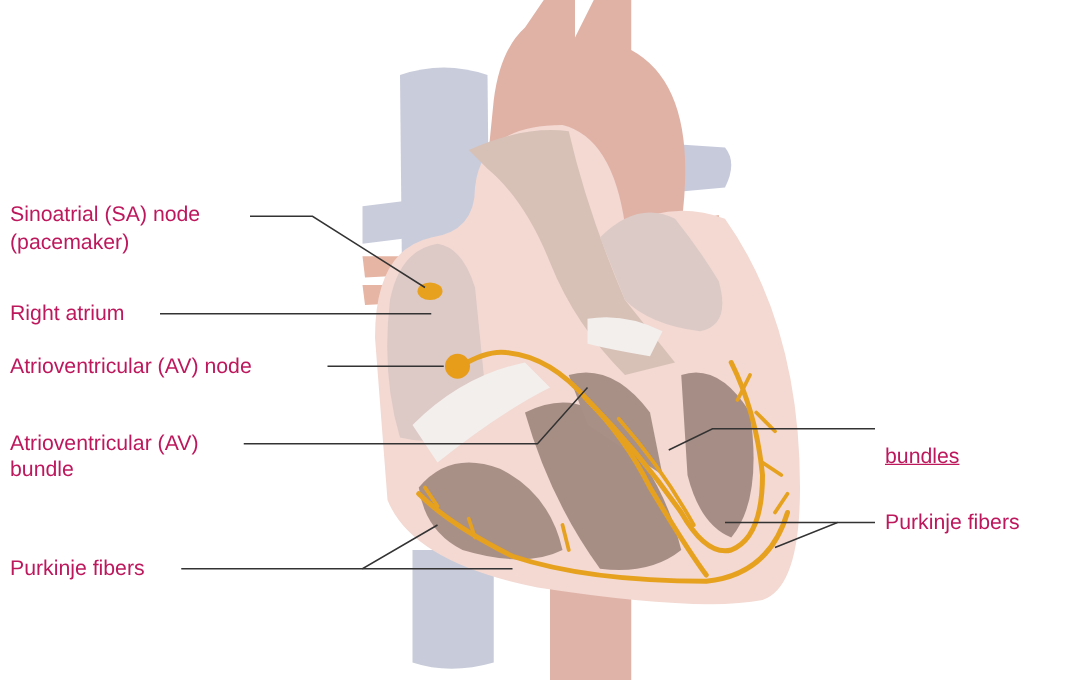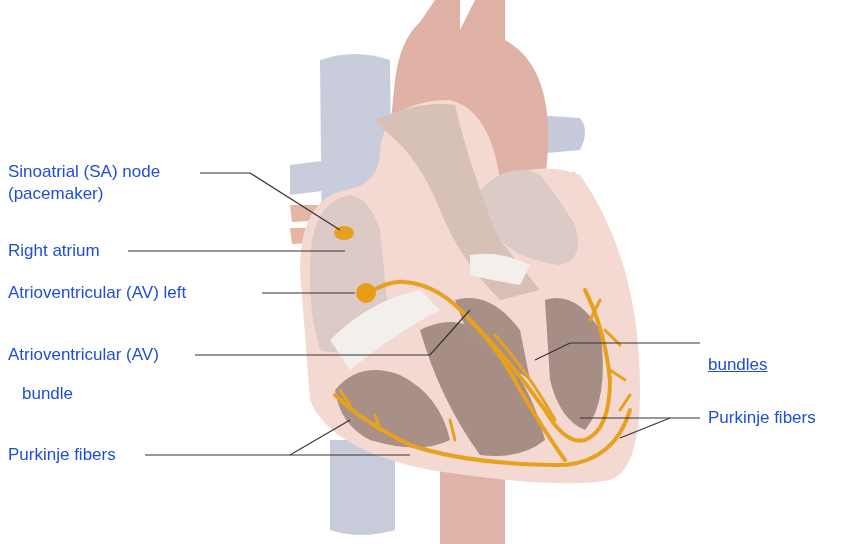--- a/index.html
+++ b/index.html
@@ -1,19 +1,19 @@
 <!DOCTYPE html>
 <html><head>
 <meta charset="utf-8">
 <style>
   html, body { margin:0; padding:0; background:#ffffff; }
   body { width:858px; height:544px; position:relative; overflow:hidden; font-family:"Liberation Sans", sans-serif; }
   .stage { position:absolute; left:0; top:0; width:858px; height:544px; }
   svg.heart { position:absolute; left:0; top:0; }
-  .label { position:absolute; font-size:17px; line-height:20px; color:#1d4ed8; white-space:nowrap; }
+  .label { position:absolute; font-size:17px; line-height:20px; color:#be185d; white-space:nowrap; }
 </style>
 </head>
 <body>
 
 <div class="stage">
 
   <svg class="heart" width="858" height="544" viewBox="0 0 858 544">
 
     <path d="M330 440 L330 530 Q360 540 395 530 L395 440 Z" fill="#c8cbd9"></path>
 
@@ -69,20 +69,20 @@
       <path d="M290 455 L410 455"></path>
       <path d="M700 343 L570 343 L535 360"></path>
       <path d="M700 418 L670 418 L620 438"></path>
       <path d="M670 418 L580 418"></path>
     </g>
   </svg>
 
   <div class="label" style="left:8px; top:162px;">Sinoatrial (SA) node</div>
   <div class="label" style="left:8px; top:184px;">(pacemaker)</div>
   <div class="label" style="left:8px; top:241px;">Right atrium</div>
-  <div class="label" style="left:8px; top:283px;">Atrioventricular (AV) left</div>
+  <div class="label" style="left:8px; top:283px;">Atrioventricular (AV) node</div>
   <div class="label" style="left:8px; top:345px;">Atrioventricular (AV)</div>
-  <div class="label" style="left:8px; top:384px;margin-left:14px;">bundle</div>
+  <div class="label" style="left:8px; top:366px;">bundle</div>
   <div class="label" style="left:8px; top:445px;">Purkinje fibers</div>
   <div class="label" style="left:708px; top:355px;text-decoration:underline;">bundles</div>
   <div class="label" style="left:708px; top:408px;">Purkinje fibers</div>
 
 </div>
 
 </body></html>

